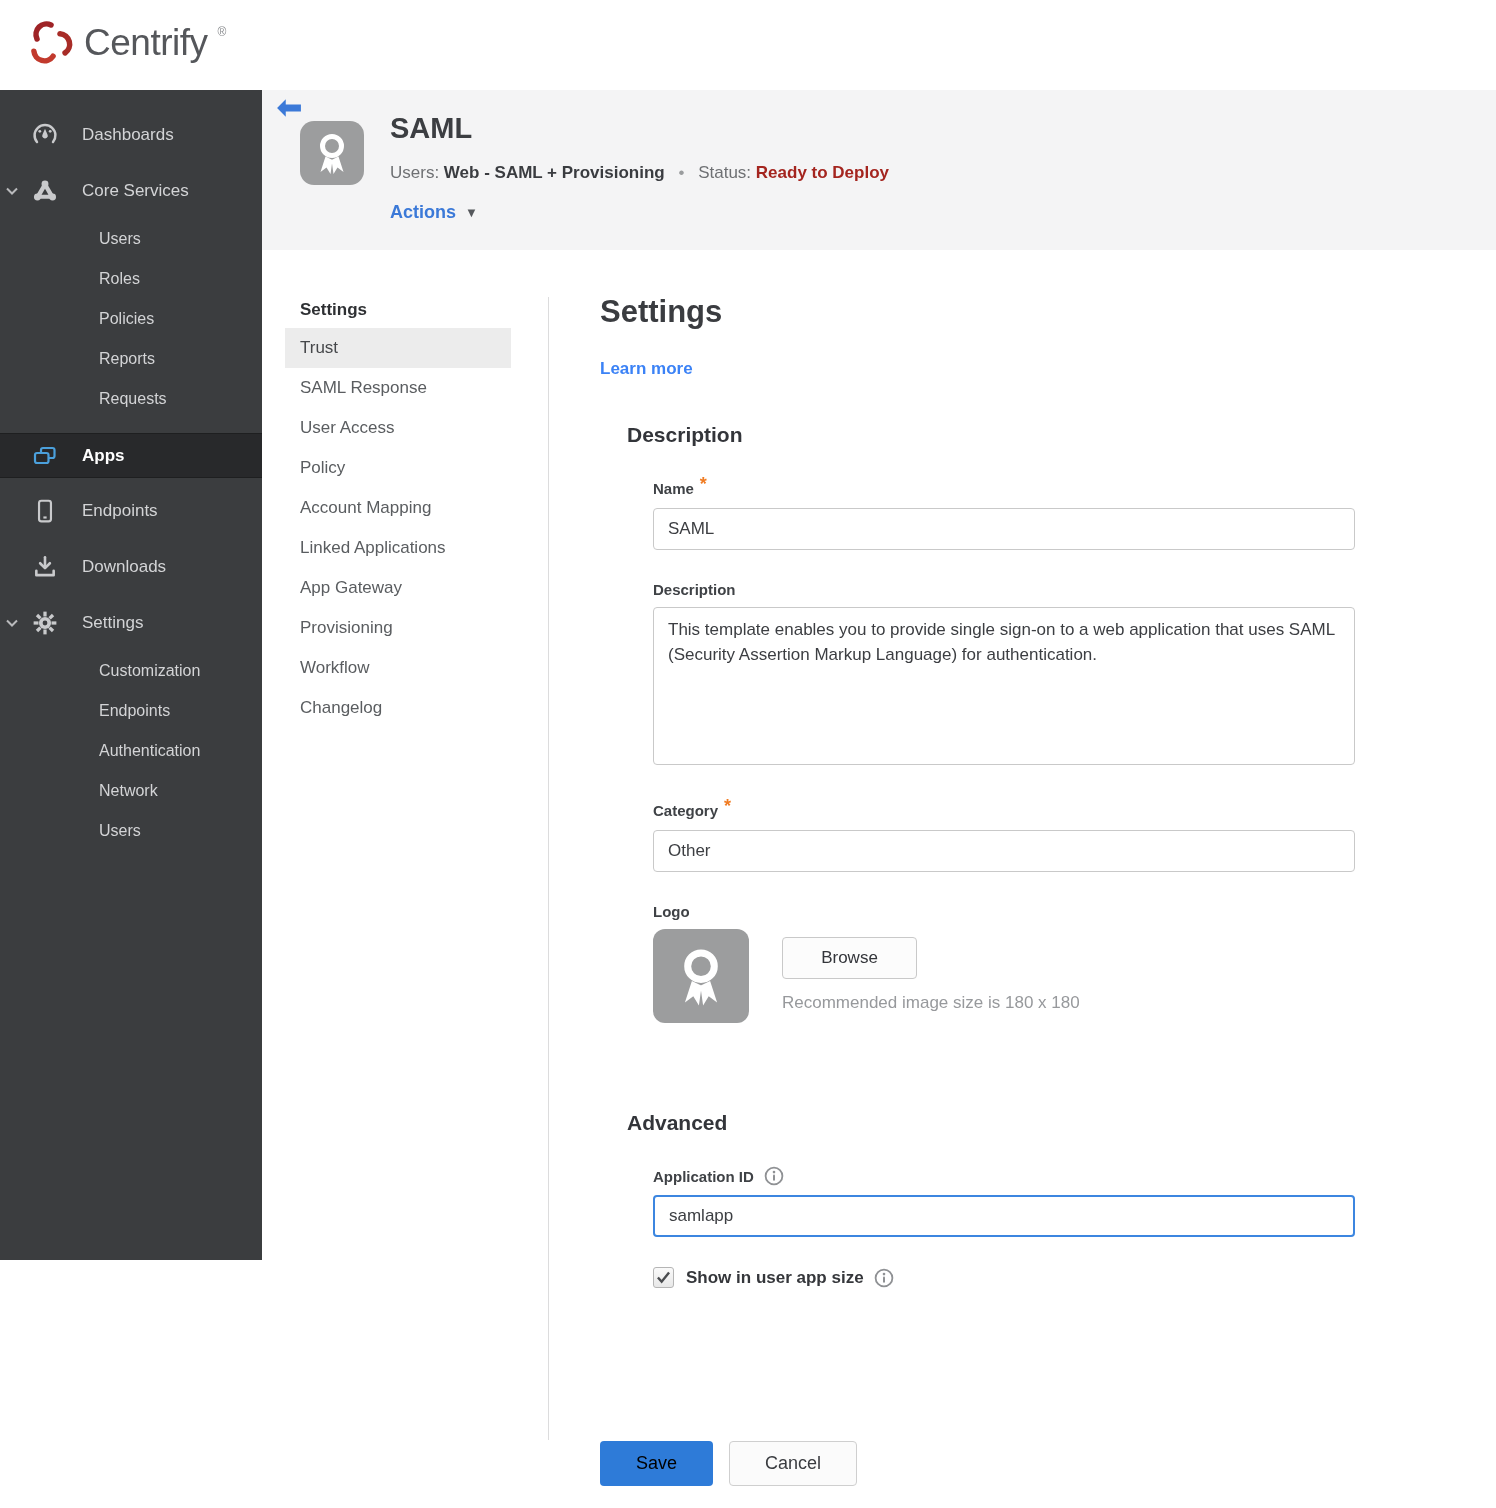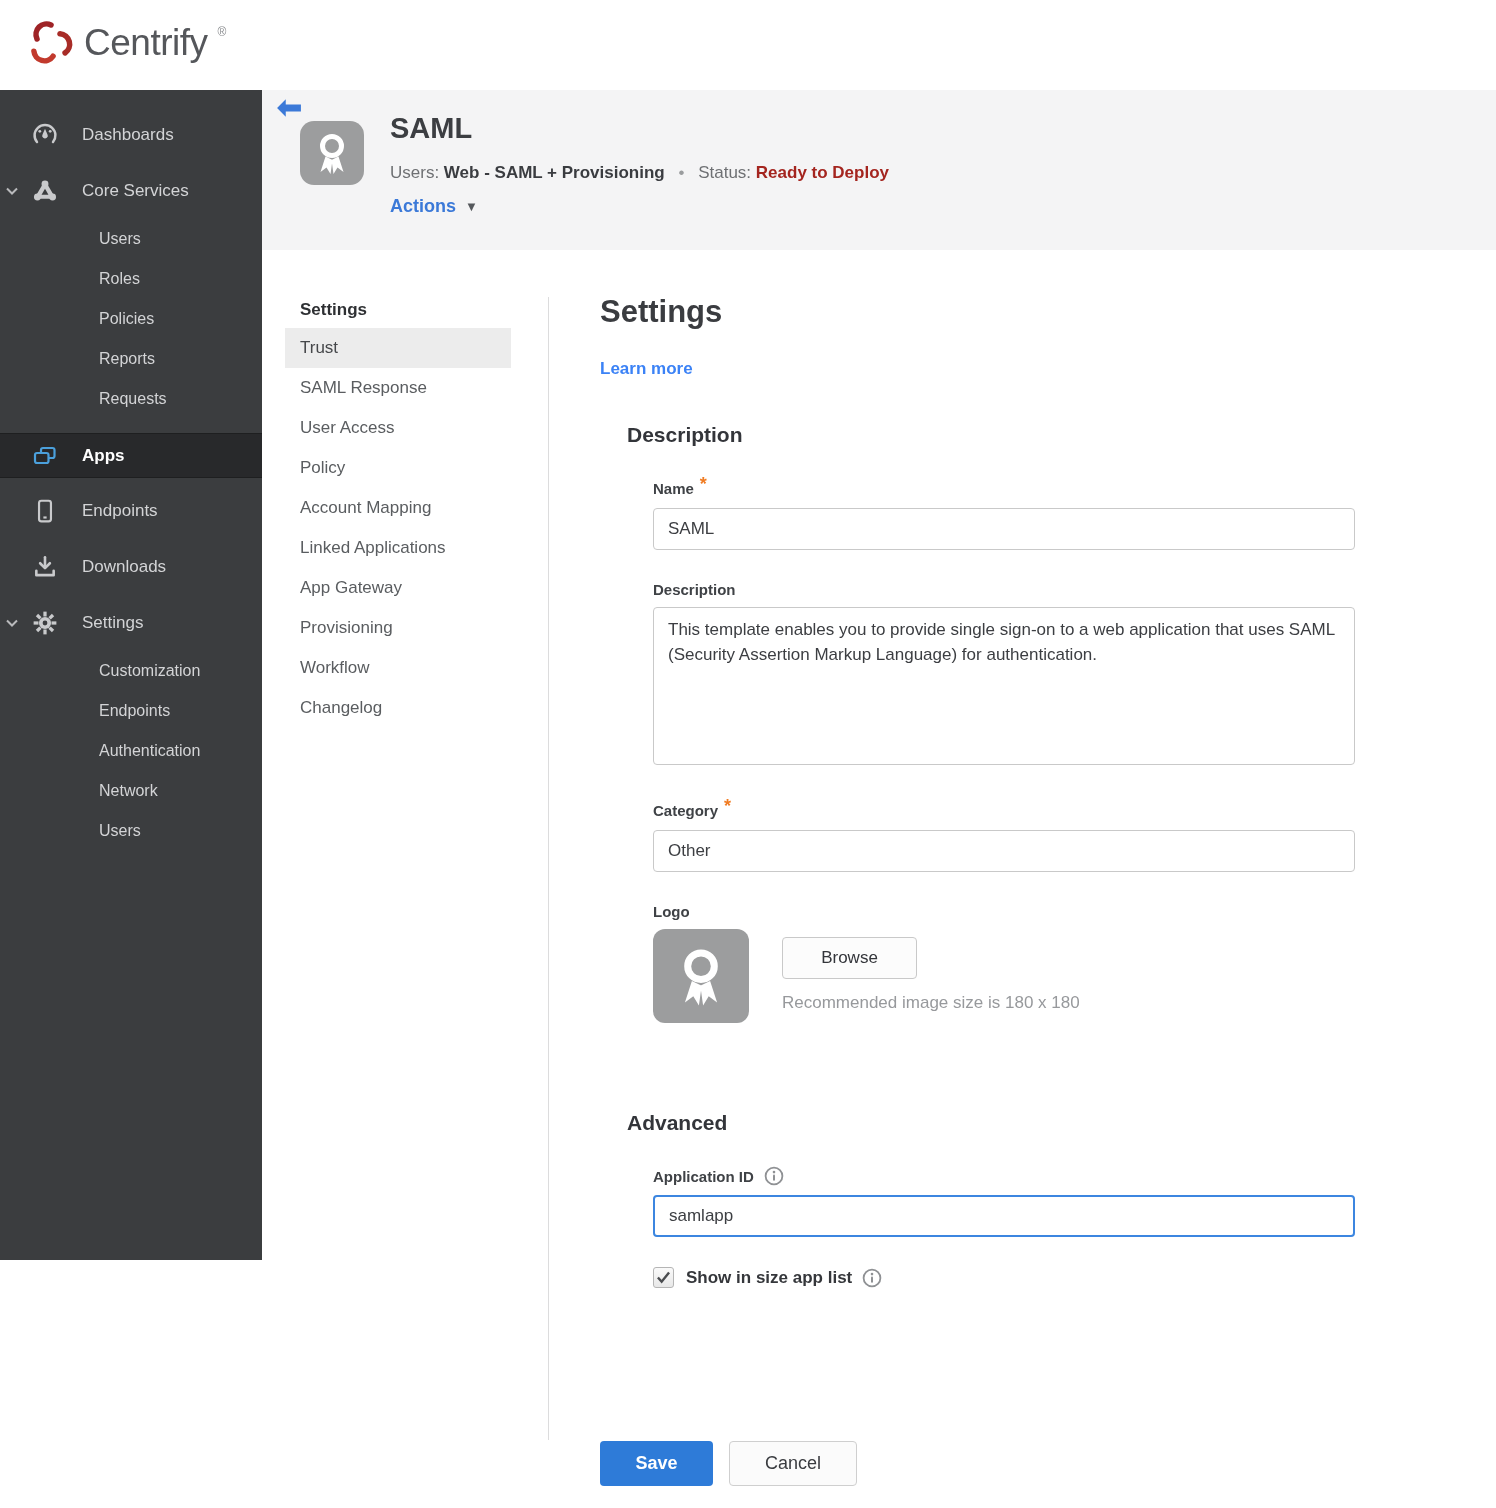--- a/index.html
+++ b/index.html
@@ -24,21 +24,21 @@
   
   .content-header { position:absolute; left:262px; top:90px; width:1234px; height:160px; background:#f4f4f5; }
   .back-btn { position:absolute; left:14px; top:7px; width:26px; height:22px; cursor:pointer; }
   .app-badge { position:absolute; left:38px; top:31px; width:64px; height:64px; background:#9c9d9e; border-radius:14px;
                display:flex; align-items:center; justify-content:center; }
   .hd-title { position:absolute; left:128px; top:22px; font-size:29px; font-weight:bold; color:#3c3e42; }
   .hd-meta { position:absolute; left:128px; top:73px; font-size:17px; color:#6e7073; }
   .hd-meta .bold-type { color:#3a3c40; font-weight:bold; }
   .hd-meta .dot { color:#9a9c9e; margin:0 9px; }
   .hd-meta .bold-status { color:#a4251f; font-weight:bold;margin-top:21px; }
-  .hd-actions { position:absolute; left:128px; top:106px; font-size:18px; font-weight:bold; color:#3b79d8; cursor:pointer; display:flex; align-items:center; }
+  .hd-actions { position:absolute; left:128px; top:112px; font-size:18px; font-weight:bold; color:#3b79d8; cursor:pointer; display:flex; align-items:center; }
   .hd-actions .tri { color:#55585c; font-size:13px; margin-left:9px; }
 
   
   .subnav { position:absolute; left:285px; top:292px; width:226px; }
   .subnav-header { padding:0 15px; height:36px; display:flex; align-items:center; font-size:17px; font-weight:bold; color:#2e3033; }
   .subnav ul { list-style:none; }
   .subnav li { height:40px; display:flex; align-items:center; padding:0 15px; font-size:17px; color:#5a5d60; border-radius:0; cursor:pointer; }
   .subnav li.active { background:#ececec; color:#46484b; }
   .vdivider { position:absolute; left:548px; top:297px; width:1px; height:1143px; background:#dcdcdd; }
 
@@ -63,21 +63,21 @@
                 font-size:17px; color:#33353a; font-family:inherit; cursor:pointer; }
   .logo-hint { margin-top:14px; font-size:17px; color:#97999c; }
   .info-icon { margin-left:10px; display:inline-flex; cursor:pointer; }
   .checkbox-row { margin-left:53px; margin-top:30px; display:flex; align-items:center; }
   .checkbox { width:21px; height:21px; border:1px solid #b5b5b5; border-radius:3px;
               background:linear-gradient(#fafafa,#e8e8e8); display:flex; align-items:center; justify-content:center; cursor:pointer; }
   .checkbox-label { margin-left:12px; font-size:17px; font-weight:600; color:#35373b; }
 
   
   .actions-row { position:absolute; left:600px; top:1441px; display:flex; gap:16px; }
-  .save-btn { width:113px; height:45px; background:#2e7bd8; color:#ffffff; font-weight:bold; font-size:18px;
+  .save-btn { width:113px; height:45px; background:#2e7bd8; color:#000000; font-weight:normal; font-size:18px;
               border:none; border-radius:4px; font-family:inherit; cursor:pointer; }
   .cancel-btn { width:128px; height:45px; background:#fbfbfb; color:#3a3c40; font-size:18px;
                 border:1px solid #cfcfcf; border-radius:4px; font-family:inherit; cursor:pointer; }
 </style>
 </head>
 <body>
 
 <div class="page">
 
   <div class="topbar">
@@ -298,21 +298,21 @@
       </div>
       <input class="text-input focused" type="text" value="samlapp" style="">
     </div>
 
     <div class="checkbox-row">
       <div class="checkbox">
         <svg width="15" height="13" viewBox="0 0 16 14">
           <polyline points="2,7 6,11.5 14,1.5" fill="none" stroke="#4a4c4f" stroke-width="2.6"></polyline>
         </svg>
       </div>
-      <span class="checkbox-label">Show in size app list</span>
+      <span class="checkbox-label">Show in user app size</span>
       <span class="info-icon">
         <svg width="20" height="20" viewBox="0 0 20 20">
           <circle cx="10" cy="10" r="8.4" fill="none" stroke="#8f9194" stroke-width="1.8"></circle>
           <circle cx="10" cy="6.1" r="1.3" fill="#8f9194"></circle>
           <rect x="9" y="8.6" width="2" height="6.2" rx="1" fill="#8f9194"></rect>
         </svg>
       </span>
     </div>
   </div>
 

